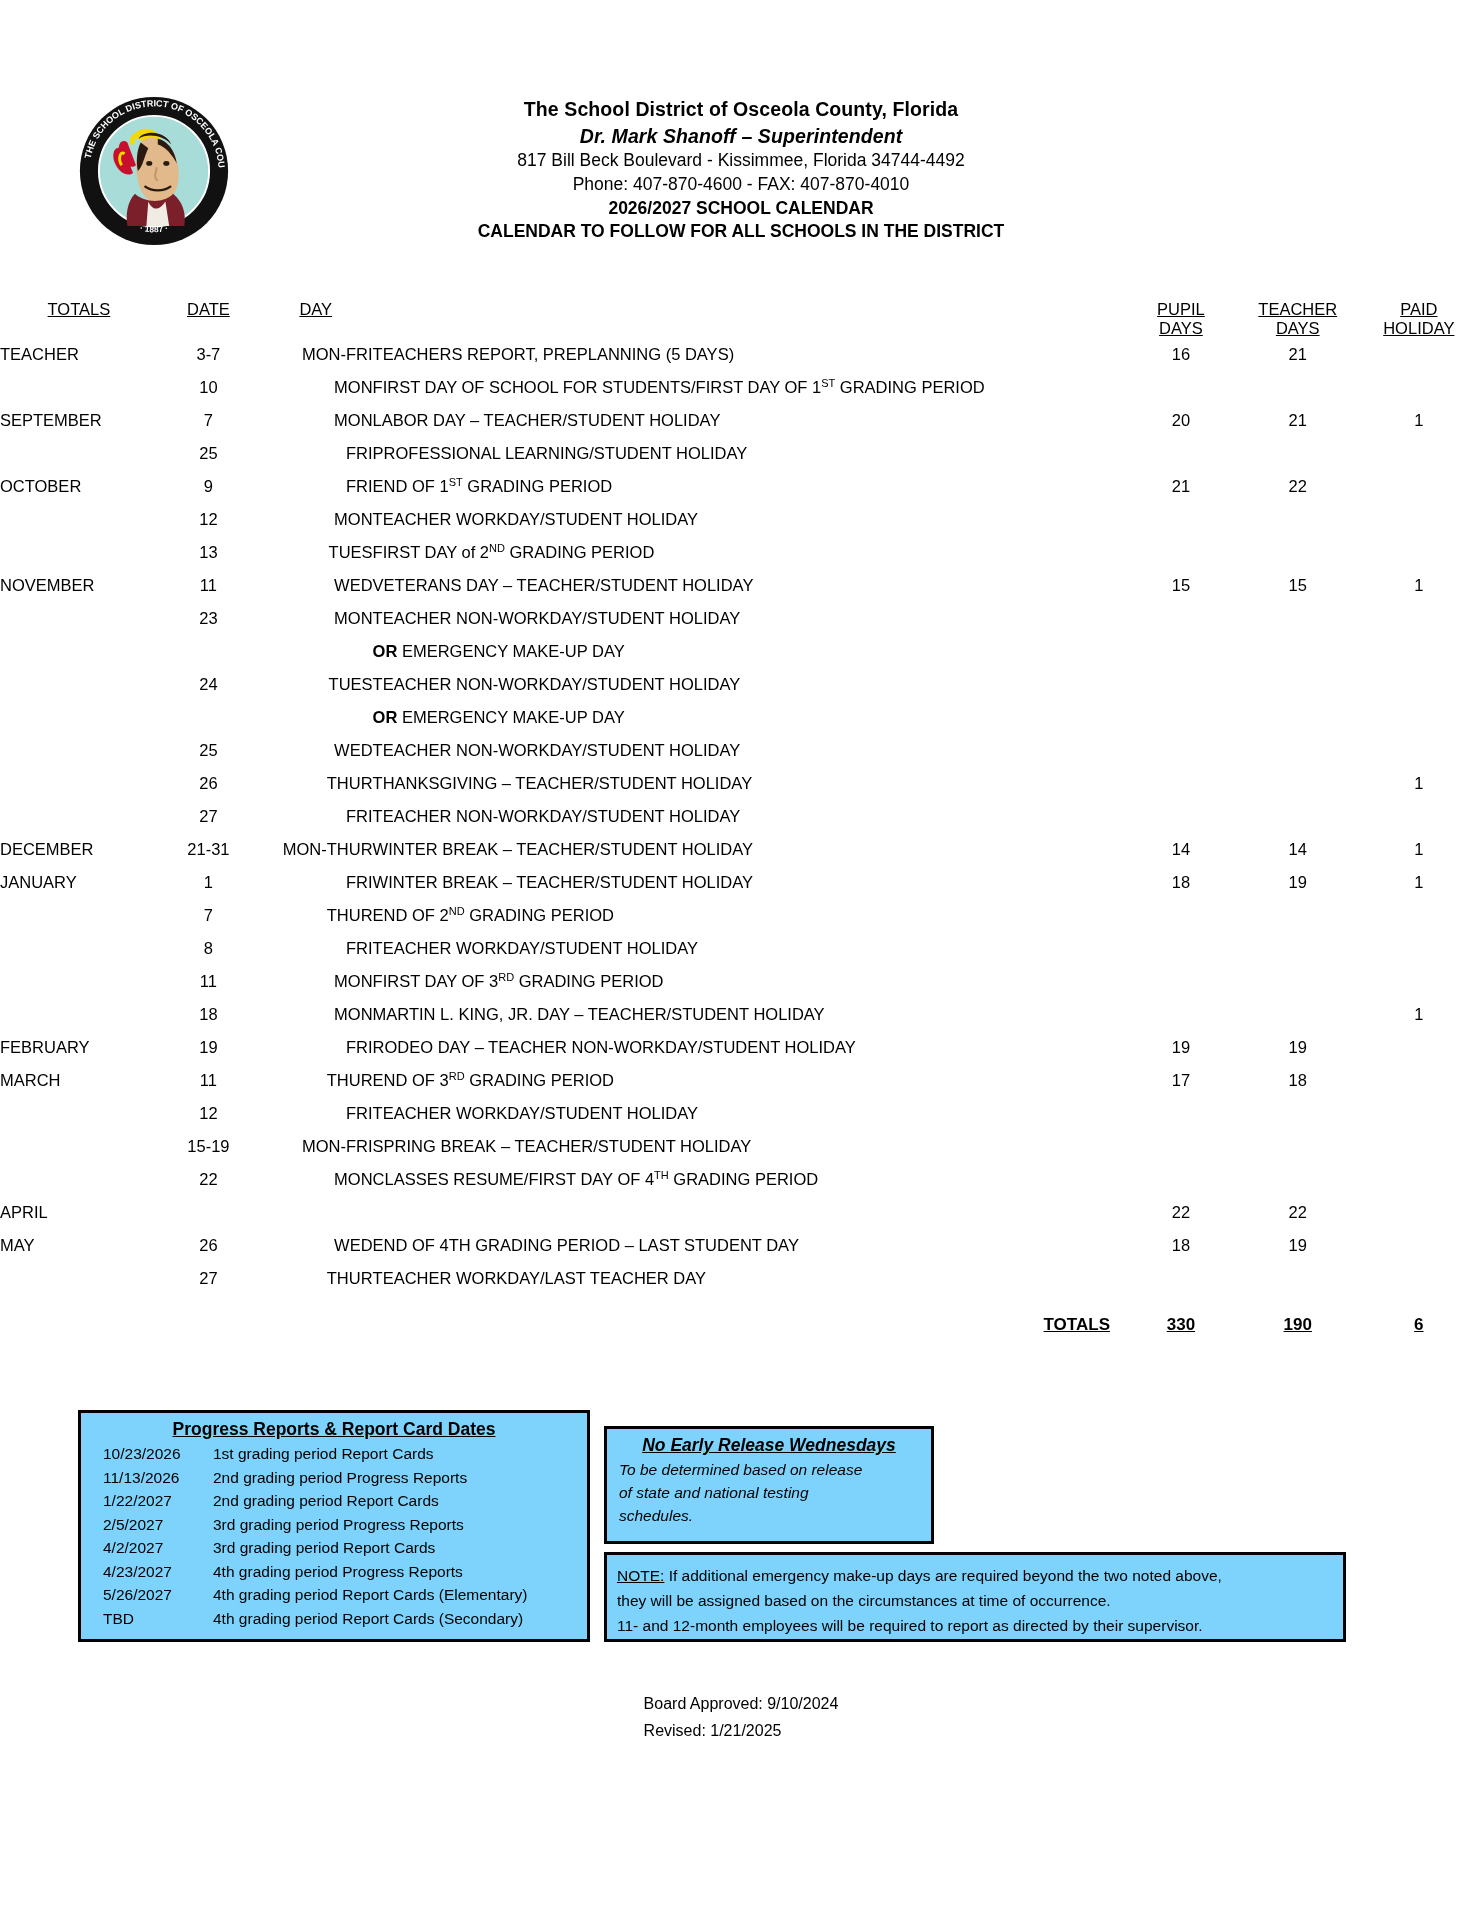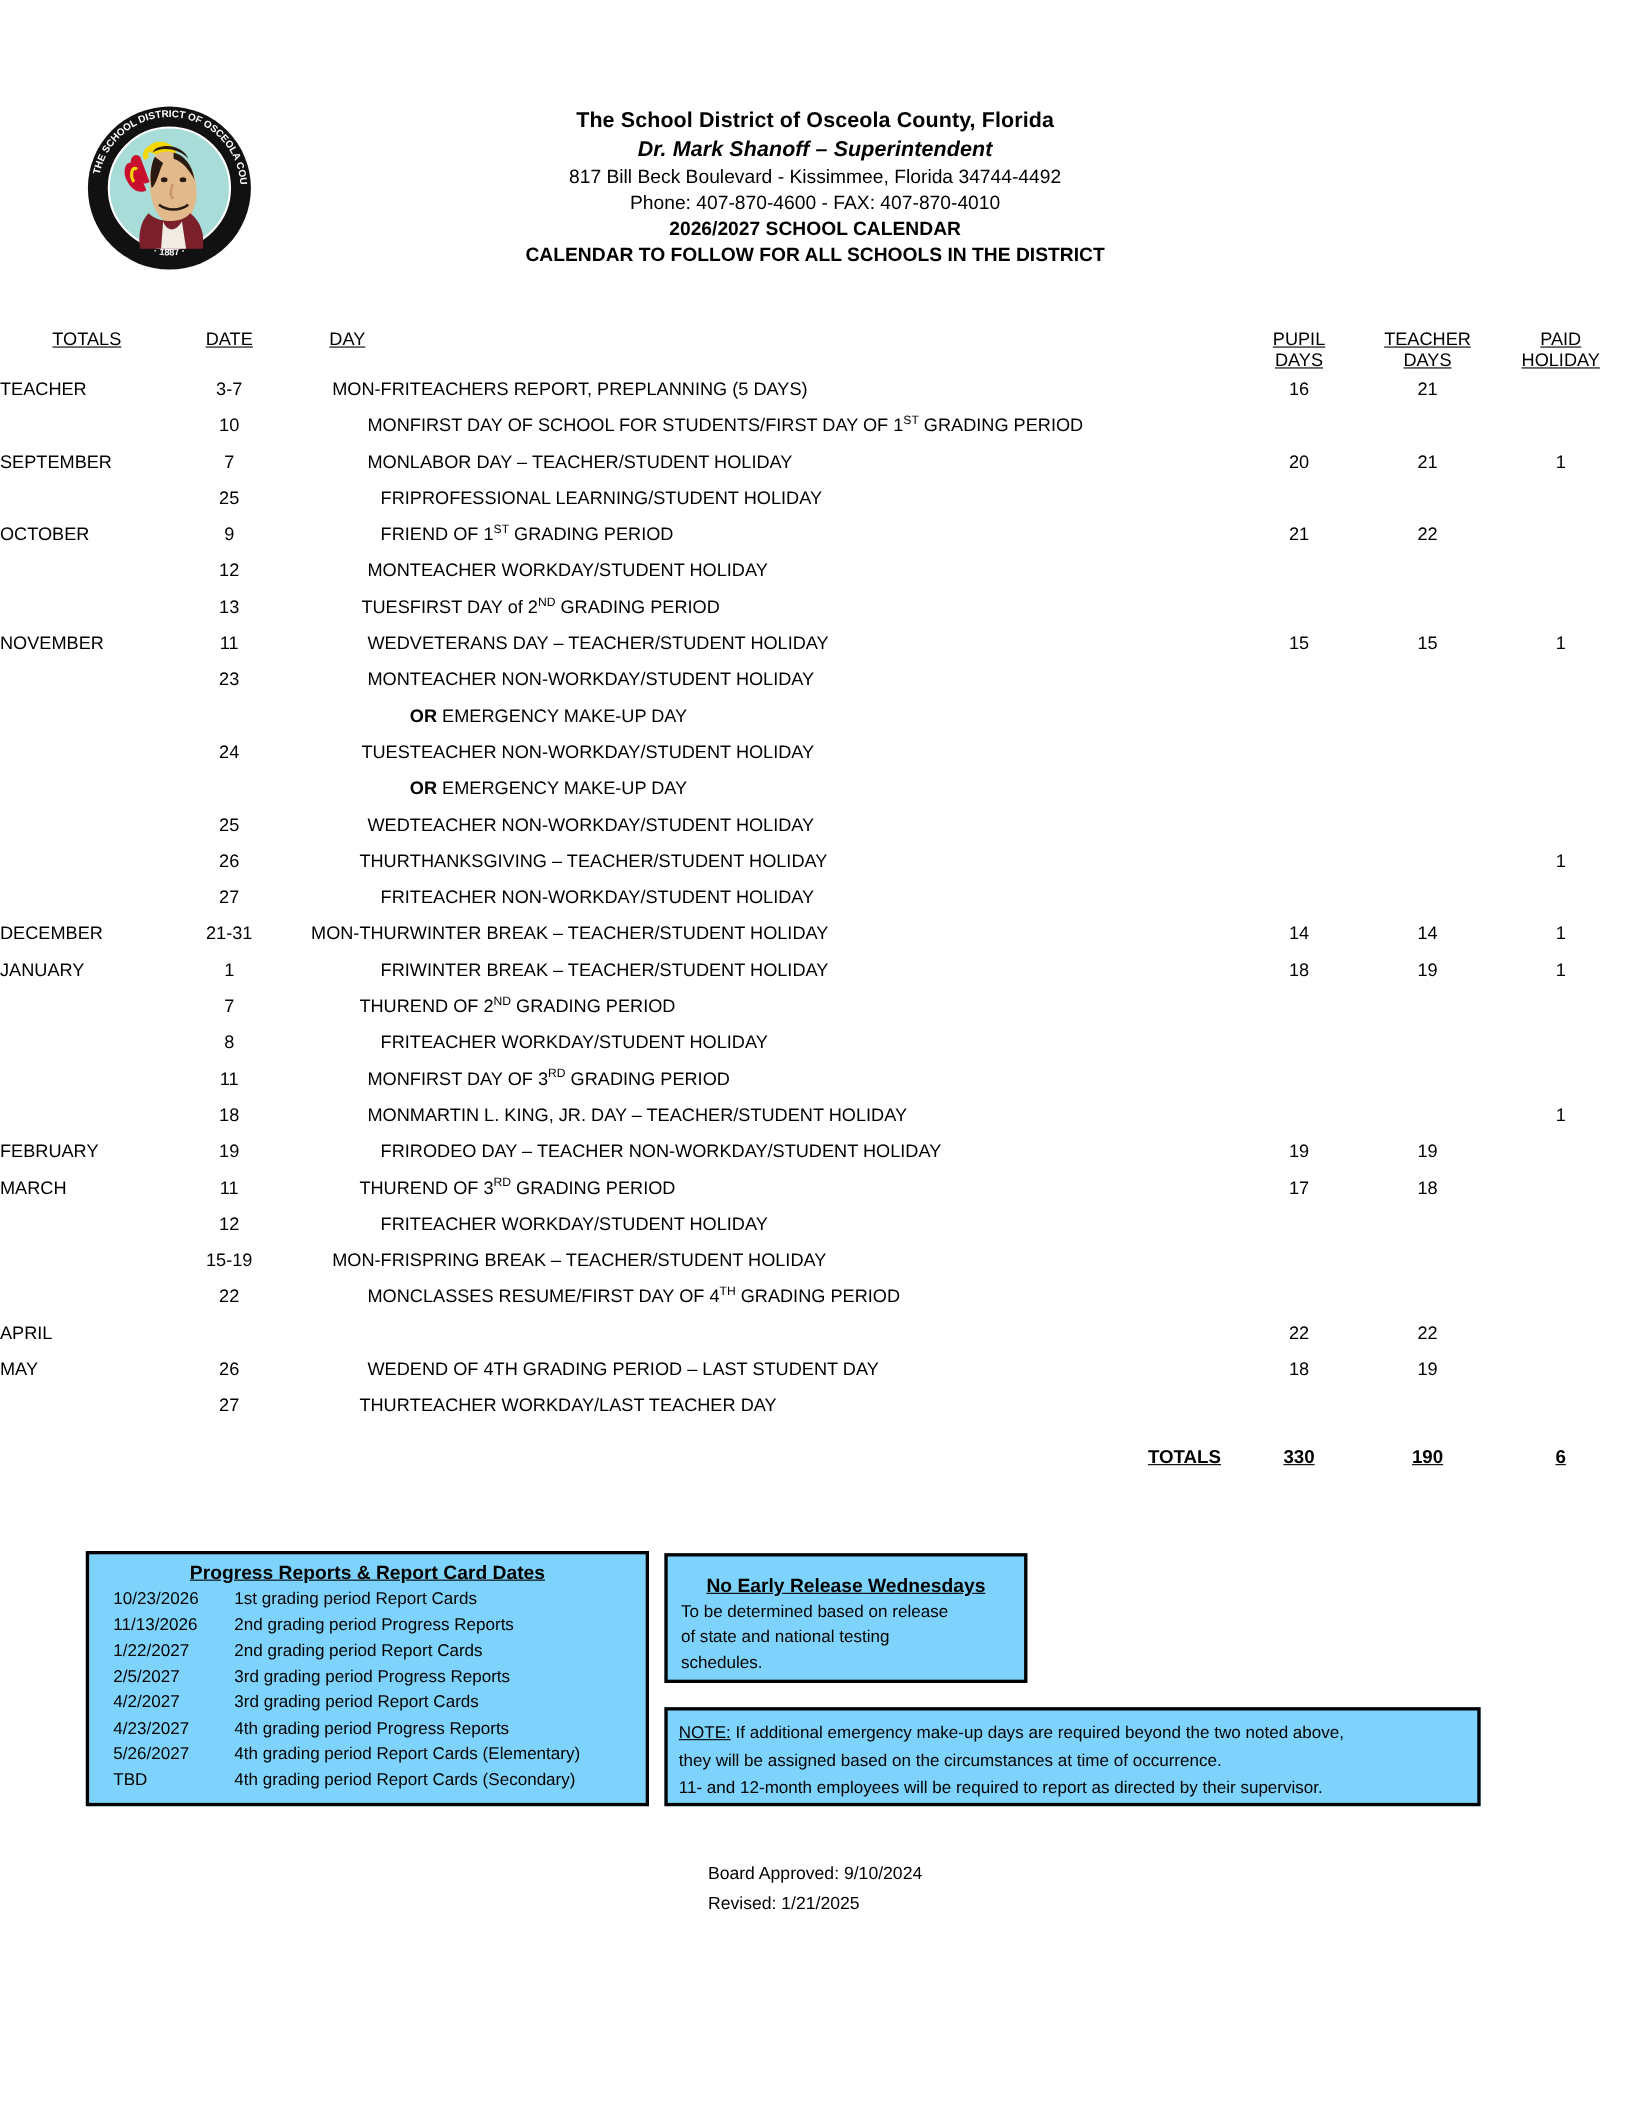--- a/index.html
+++ b/index.html
@@ -163,24 +163,25 @@
     display: flex;
     font-size: 15.5px;
     line-height: 23.5px;
     white-space: nowrap;
   }
   .rep-date { width: 110px; padding-left: 14px; }
   .rep-desc { flex: 1; }
 
   .box-noearly {
     left: 604px;
-    top: 12px;
+    top: 26px;
     width: 330px;
     height: 118px;
-    padding: 16px 8px;
+    padding: 6px 8px;
+    font-style: italic;
   }
   .box-noearly .box-title { font-size: 17.5px; }
   .ne-line {
     font-size: 15.5px;
     line-height: 23px;
     text-align: left;
     padding-left: 4px;
   }
 
   .box-note {

